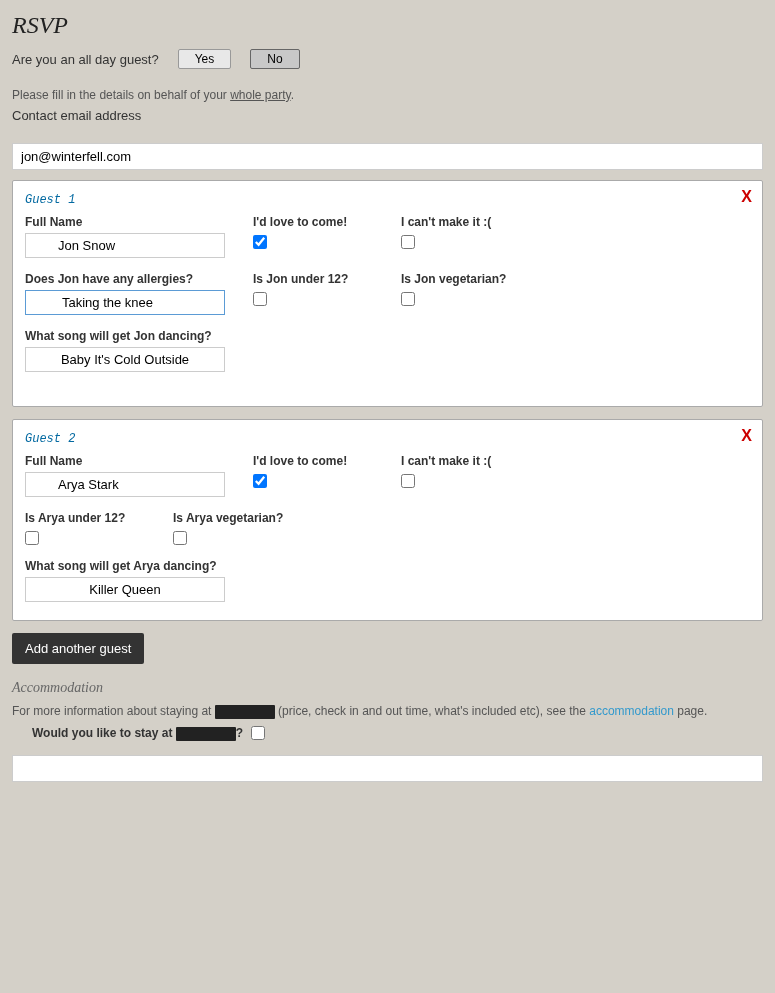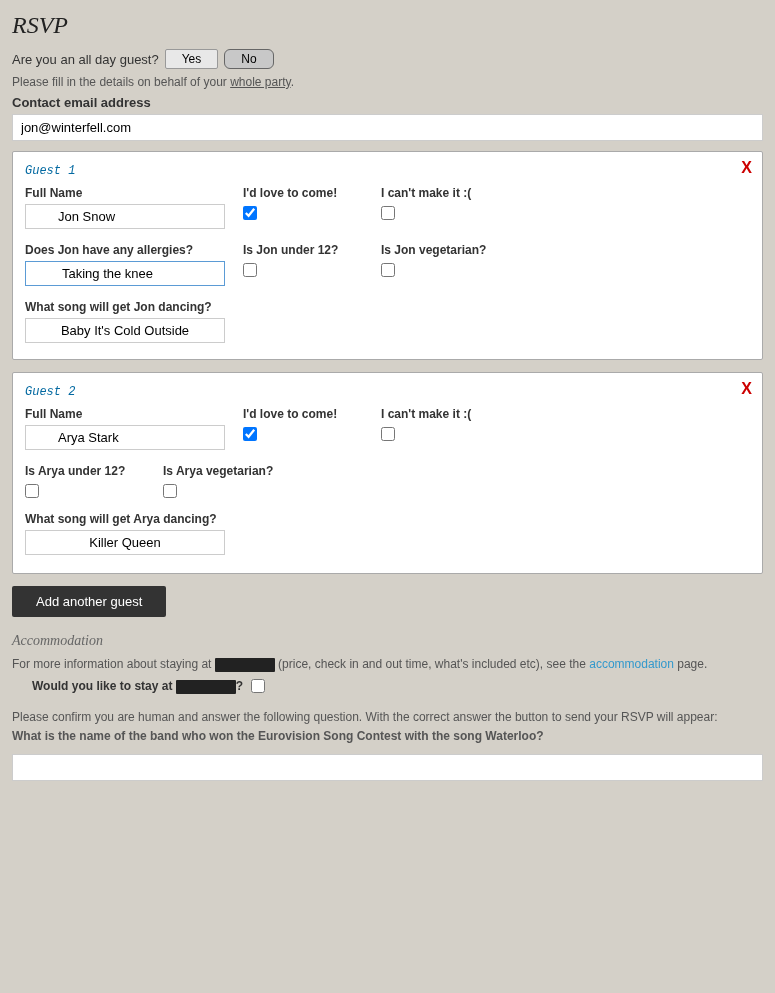--- a/index.html
+++ b/index.html
@@ -16,52 +16,51 @@
       font-family: Georgia, serif;
       font-size: 24px;
       font-weight: normal;
       font-style: italic;
       margin-bottom: 10px;
       color: #222;
     }
     .all-day-row {
       display: flex;
       align-items: center;
-      gap: 6px;
-      margin-bottom: 6px;
+      gap: 19px;
+      margin-bottom: 19px;
     }
     .all-day-row span {
       font-size: 13px;
     }
     .btn-toggle {
       padding: 2px 16px;
       border: 1px solid #999;
       background: #e8e8e8;
       cursor: pointer;
       font-size: 12px;
       border-radius: 2px;
     }
     .btn-toggle.active {
       background: #c8c8c8;
       border-color: #666;
-      border-radius: 6px;
     }
     .fill-info {
       color: #555;
       font-size: 12px;
       margin-bottom: 6px;
     }
     .fill-info em {
       text-decoration: underline;
       font-style: normal;
     }
     .contact-label {
       font-size: 13px;
-      font-weight: bold;
-      margin-bottom: 4px;
+      font-weight: normal;
+      margin-bottom: 20px;
     }
     .contact-email-input {
       width: 100%;
       padding: 5px 8px;
       border: 1px solid #ccc;
       background: white;
       font-size: 13px;
       margin-bottom: 10px;
     }
     .guest-card {
@@ -85,21 +84,21 @@
       right: 10px;
       color: #cc0000;
       font-size: 16px;
       font-weight: bold;
       cursor: pointer;
       line-height: 1;
     }
     .guest-row {
       display: flex;
       align-items: flex-start;
-      gap: 18px;
+      gap: 28px;
       margin-bottom: 14px;
     }
     .field-group {
       display: flex;
       flex-direction: column;
       gap: 4px;
     }
     .field-label {
       font-size: 12px;
       font-weight: bold;
@@ -136,21 +135,21 @@
     }
     input[type="checkbox"] {
       width: 14px;
       height: 14px;
       cursor: pointer;
     }
     .add-guest-btn {
       background: #333;
       color: white;
       border: none;
-      padding: 8px 24px;
+      padding: 8px 13px;
       font-size: 13px;
       cursor: pointer;
       border-radius: 2px;
       margin-bottom: 16px;
     }
     .accommodation-section {
       margin-bottom: 14px;
     }
     .accommodation-title {
       font-family: Georgia, serif;
@@ -261,21 +260,21 @@
       </div>
     </div>
     <div class="checkbox-group">
       <div class="field-label">Is Jon vegetarian?</div>
       <div class="checkbox-wrapper">
         <input type="checkbox" style="">
       </div>
     </div>
   </div>
 
-  <div class="field-group" style="margin-bottom:4px;">
+  <div class="field-group" style="margin-bottom:22px;">
     <div class="field-label">What song will get Jon dancing?</div>
     <input class="field-input song-input" type="text" value="Baby It's Cold Outside" style="">
   </div>
 </div>
 
 
 <div class="guest-card">
   <span class="close-x">X</span>
   <div class="guest-title">Guest 2</div>
 
@@ -331,21 +330,17 @@
     <a href="#">accommodation</a> page.
   </div>
   <div class="stay-row">
     <span>Would you like to stay at <span class="redacted">&nbsp;&nbsp;&nbsp;&nbsp;&nbsp;&nbsp;&nbsp;</span>?</span>
     <input type="checkbox" style="">
   </div>
 </div>
 
 
 <div style="margin-top: 14px;">
-  <div class="human-confirm">
-    Please confirm you are human and answer the following question. With the correct answer the button to send your RSVP will appear:<br>
-    <strong>What is the name of the band who won the Eurovision Song Contest with the song Waterloo?</strong>
-  </div>
   <input class="human-answer-input" type="text" value="" style="">
 </div>
 
 
 
 
 </body></html>

